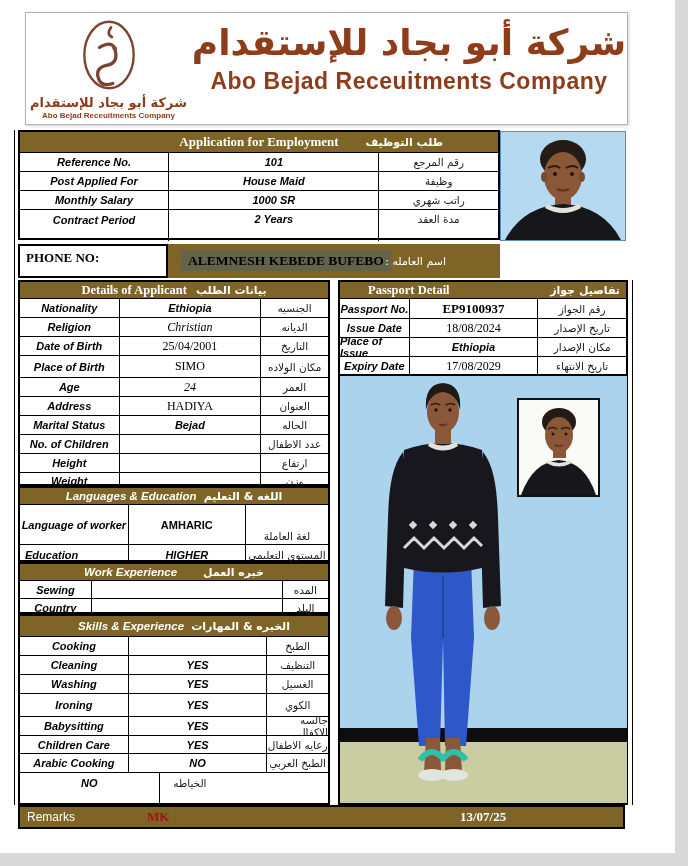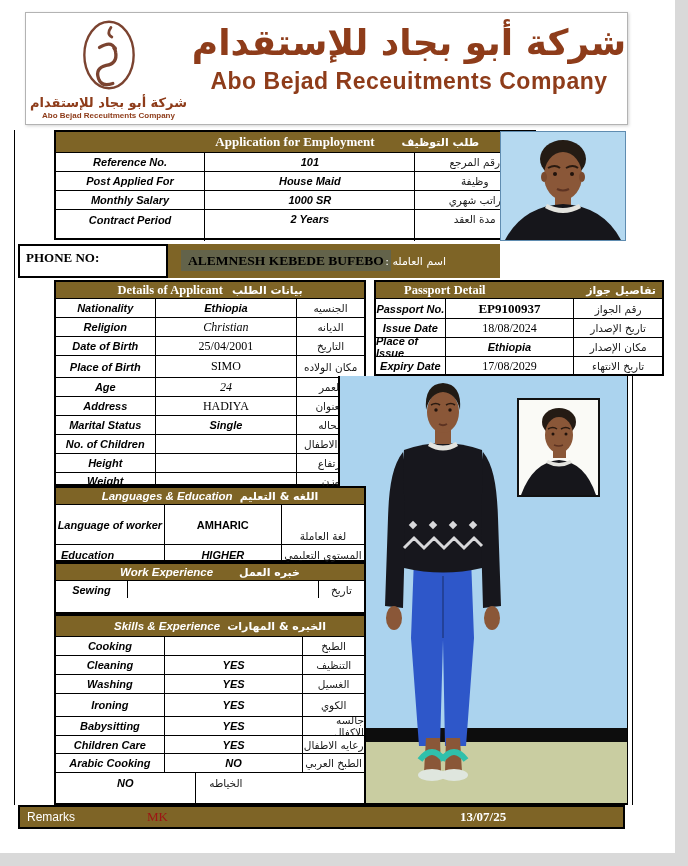--- a/index.html
+++ b/index.html
@@ -15,21 +15,21 @@
   .header-box { position: absolute; left: 25px; top: 12px; width: 603px; height: 113px;
                 border: 1px solid #b3b3b3; box-shadow: 1px 1px 3px rgba(0,0,0,.18); display: flex; background:#fff; }
   .logo { width: 165px; text-align: center; padding-top: 5px; }
   .logo-ar { color: #8e3c1a; font-weight: bold; font-size: 13px; font-family: "DejaVu Sans", sans-serif; line-height: 1.1; }
   .logo-en { color: #8e3c1a; font-weight: bold; font-size: 8px; margin-top: 1px; }
   .titles { flex: 1; text-align: center; padding-top: 6px; }
   .title-ar { color: #8e3c1a; font-weight: bold; font-size: 36px; line-height: 1.35; font-family: "DejaVu Sans", sans-serif; }
   .title-en { color: #8e3c1a; font-weight: bold; font-size: 23px; letter-spacing: .5px; font-family: "Liberation Sans", sans-serif; }
 
   
-  .tbl { position: absolute; border: 2px solid #000; background: #fff; margin-left: 36px; }
+  .tbl { position: absolute; border: 2px solid #000; background: #fff; }
   .bar { background: #7e6426; color: #fff; position: relative; width: 100%; }
   .tr  { display: flex; border-top: 1px solid #000; }
   .td  { border-left: 1px solid #000; display: flex; align-items: center; justify-content: center; overflow: hidden; }
   .td:first-child { border-left: none; }
   .lbl { font-weight: bold; font-style: italic; font-size: 11px; color: #000; }
   .ar  { font-family: "DejaVu Sans", sans-serif; font-size: 10.5px; color: #1a1a1a; }
   .vsb  { font-weight: bold; font-style: italic; font-size: 11px; }
   .vsbu { font-weight: bold; font-size: 11px; }
   .vsr  { font-family: "Liberation Serif", serif; font-size: 12px; }
   .vsri { font-family: "Liberation Serif", serif; font-style: italic; font-size: 12px; }
@@ -83,21 +83,21 @@
   .photo-floor  { position:absolute; left:0; top:366px; width:100%; height: 63px; background: #c9cda1; }
   .small-photo { position: absolute; left: 177px; top: 22px; width: 83px; height: 99px;
                  background: #fafaf6; border: 2px solid #111; overflow: hidden; }
   .person-svg { position: absolute; left: 0; top: 0; }
 
   
   .remarks { position: absolute; left: 18px; top: 805px; width: 607px; height: 24px;
              background: #7e6426; border: 2px solid #000; }
   .remarks-label { position: absolute; left: 7px; top: 50%; transform: translateY(-50%); color: #fff; font-size: 12px; }
   .remarks-code  { position: absolute; left: 127px; top: 50%; transform: translateY(-50%);
-                   color: #9e1414; font-family: "Liberation Serif", serif; font-weight: normal; font-size: 13px; }
+                   color: #9e1414; font-family: "Liberation Serif", serif; font-weight: bold; font-size: 13px; }
   .remarks-date  { position: absolute; left: 440px; top: 50%; transform: translateY(-50%);
                    color: #ffffff; font-family: "Liberation Serif", serif; font-weight: bold; font-size: 13px; }
 </style>
 </head>
 <body>
 
 <div class="sheet">
 
   <div class="gray-right"></div>
   <div class="gray-bottom"></div>
@@ -201,21 +201,21 @@
       <div class="td c2 vsri">24</div>
       <div class="td c3 ar" dir="rtl">العمر</div>
     </div>
     <div class="tr h19">
       <div class="td c1 lbl">Address</div>
       <div class="td c2 vsr">HADIYA</div>
       <div class="td c3 ar" dir="rtl">العنوان</div>
     </div>
     <div class="tr h19">
       <div class="td c1 lbl">Marital Status</div>
-      <div class="td c2 vsb">Single</div>
+      <div class="td c2 vsb">Bejad</div>
       <div class="td c3 ar" dir="rtl">الحاله</div>
     </div>
     <div class="tr h19">
       <div class="td c1 lbl">No. of Children</div>
       <div class="td c2 vsb"></div>
       <div class="td c3 ar" dir="rtl">عدد الاطفال</div>
     </div>
     <div class="tr h19">
       <div class="td c1 lbl">Height</div>
       <div class="td c2 vsb"></div>
@@ -331,21 +331,26 @@
   </div>
 
   <div class="tbl wrk">
     <div class="bar h16" style="display:flex;align-items:center;justify-content:center;gap:26px">
       <span class="bar-ital">Work Experience</span>
       <span class="bar-ar" dir="rtl">خبره العمل</span>
     </div>
     <div class="tr h18">
       <div class="td c1 lbl">Sewing</div>
       <div class="td c2 vsb"></div>
-      <div class="td c3 ar" dir="rtl">تاريخ</div>
+      <div class="td c3 ar" dir="rtl">المده</div>
+    </div>
+    <div class="tr h18" style="flex:1">
+      <div class="td c1 lbl">Country</div>
+      <div class="td c2 vsb"></div>
+      <div class="td c3 ar" dir="rtl">البلد</div>
     </div>
   </div>
 
   <div class="tbl skl">
     <div class="bar h20">
       <span class="abs-r bar-ital" style="left:58px">Skills &amp; Experience</span>
       <span class="abs-r bar-ar" style="right:38px">الخبره &amp; المهارات</span>
     </div>
     <div class="tr h19">
       <div class="td c1 lbl">Cooking</div>

